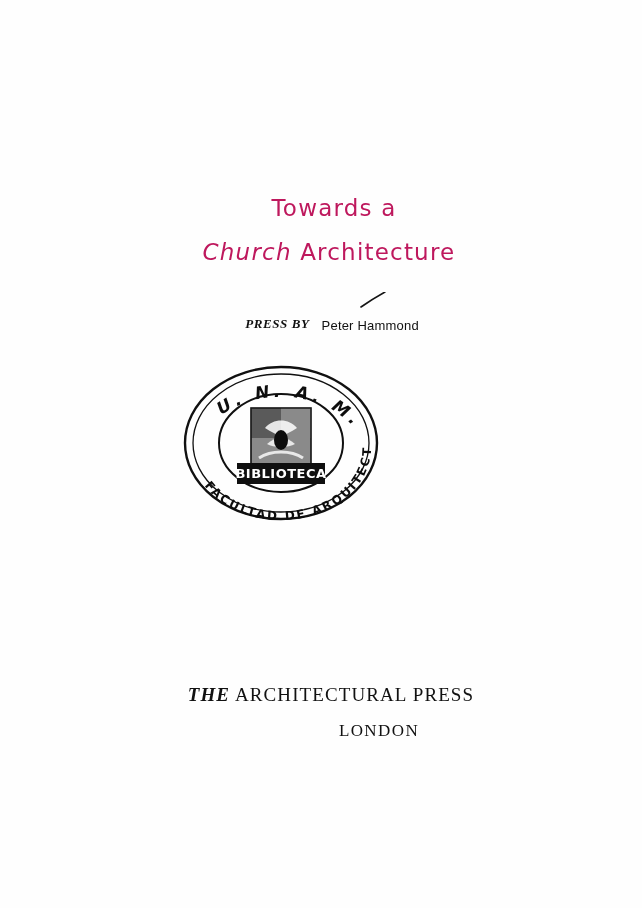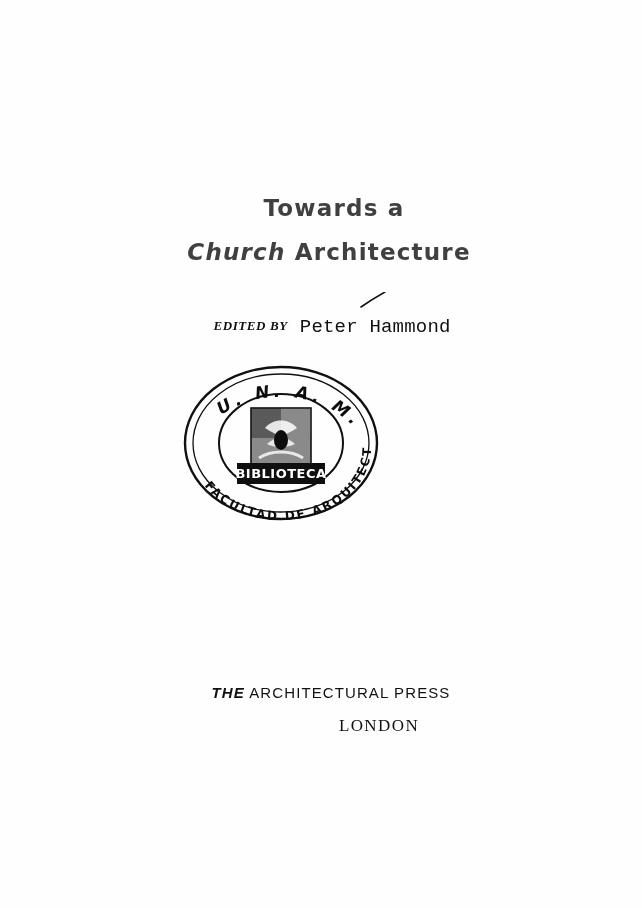--- a/index.html
+++ b/index.html
@@ -25,24 +25,24 @@
   
   .title-block {
     position: absolute;
     top: 186px;
     left: 0;
     width: 642px;
     text-align: center;
   }
   .title-line {
     font-family: "DejaVu Sans", sans-serif;
-    font-weight: bold;
+    font-weight: normal;
     font-size: 23px;
     letter-spacing: 1.2px;
-    color: #404040;
+    color: #be185d;
     line-height: 44px;
     white-space: nowrap;
   }
   .title-line .ital {
     font-style: italic;
   }
   .title-line-1 {
     padding-left: 26px;
   }
   .title-line-2 {
@@ -62,22 +62,22 @@
   }
   .editor-label {
     font-family: "Liberation Serif", serif;
     font-style: italic;
     font-weight: bold;
     font-size: 13px;
     letter-spacing: 0.6px;
     vertical-align: 2px;
   }
   .editor-name {
-    font-family: Liberation Mono, monospace;
-    font-size: 19px;
+    font-family: Liberation Sans, sans-serif;
+    font-size: 13px;
     letter-spacing: 0.2px;
     margin-left: 8px;
   }
   .pen-mark {
     position: absolute;
     top: -24px;
     left: 56%;
     width: 26px;
     height: 16px;
   }
@@ -95,22 +95,22 @@
   .imprint {
     position: absolute;
     top: 684px;
     left: 0;
     width: 642px;
     text-align: center;
     padding-left: 20px;
     box-sizing: border-box;
   }
   .imprint-pub {
-    font-family: Liberation Sans, sans-serif;
-    font-size: 15px;
+    font-family: Liberation Serif, serif;
+    font-size: 19px;
     letter-spacing: 1.1px;
     white-space: nowrap;
   }
   .imprint-pub .it {
     font-style: italic;
     font-weight: bold;
   }
   .imprint-city {
     font-family: "Liberation Serif", serif;
     font-size: 17px;
@@ -130,21 +130,21 @@
     <div class="title-line title-line-2">
       <span class="ital">Church</span>
       <span>Architecture</span>
     </div>
   </div>
 
   <div class="editor-line">
     <svg class="pen-mark" viewBox="0 0 26 16">
       <path d="M1 15 C 8 10, 16 5, 25 0" stroke="#151515" stroke-width="1.6" fill="none" stroke-linecap="round"></path>
     </svg>
-    <span class="editor-label">EDITED BY</span>
+    <span class="editor-label">PRESS BY</span>
     <span class="editor-name">Peter Hammond</span>
   </div>
 
   <div class="stamp-wrap">
     <svg viewBox="0 0 220 165" width="220" height="165">
       <defs>
         <path id="arcTop" d="M 24 92 A 88 70 0 0 1 196 92"></path>
         <path id="arcBottom" d="M 20 88 A 90 72 0 0 0 200 88"></path>
         <path id="arcLeftP" d="M 30 112 A 82 66 0 0 1 58 46"></path>
       </defs>

